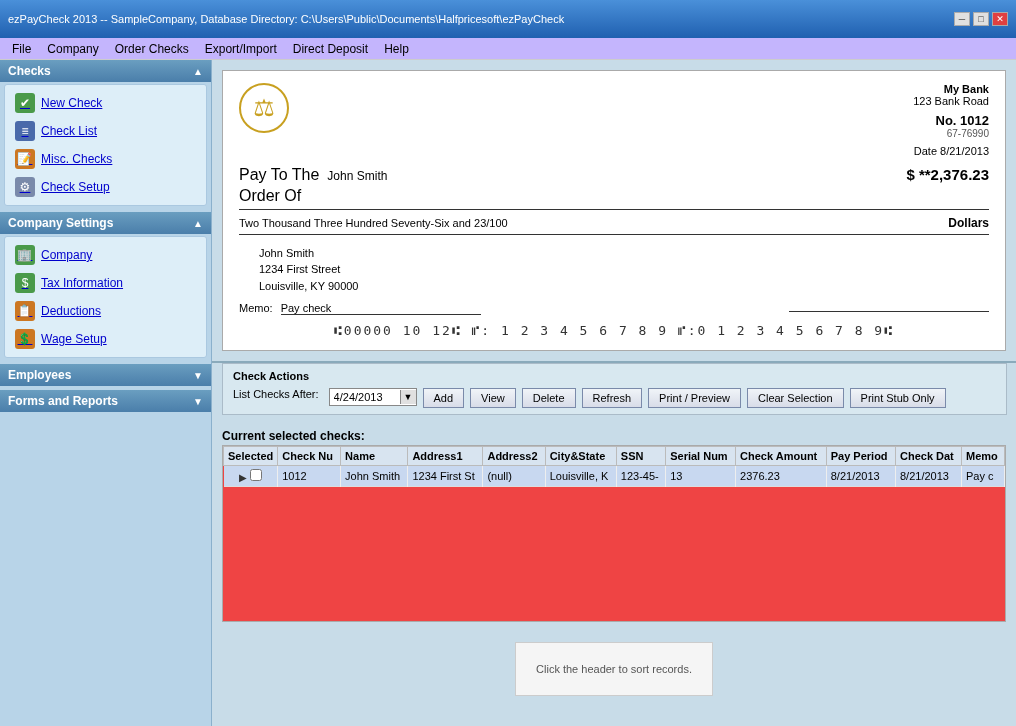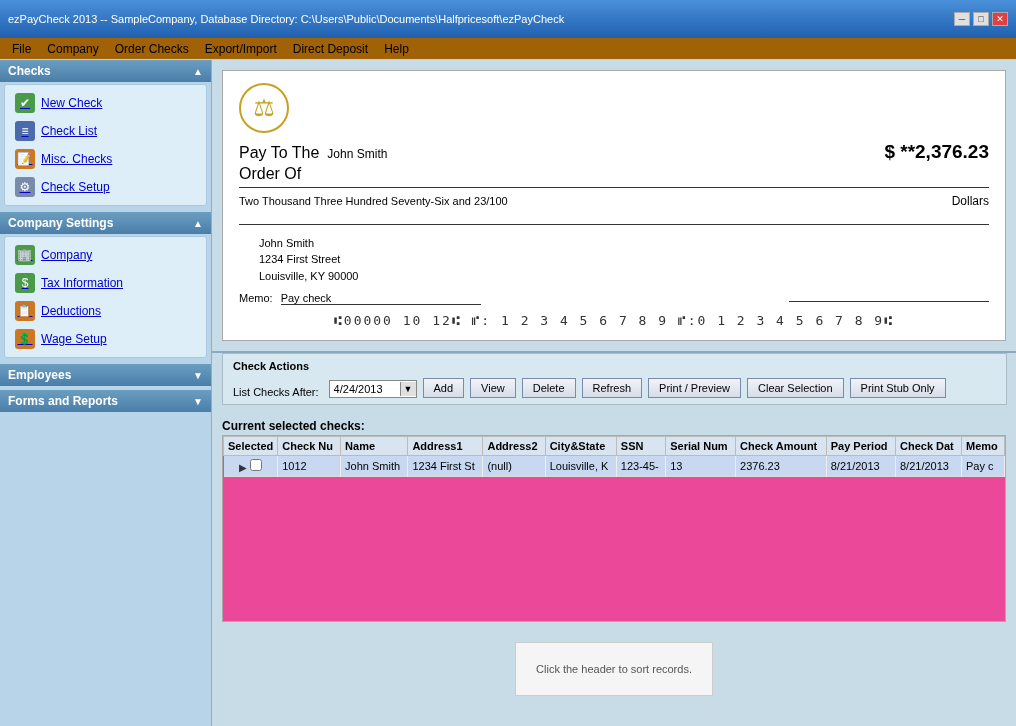--- a/index.html
+++ b/index.html
@@ -18,21 +18,21 @@
     }
     .title-bar-buttons { display: flex; gap: 3px; }
     .title-btn {
       width: 16px; height: 14px; border: 1px solid #aaa;
       display: flex; align-items: center; justify-content: center;
       font-size: 9px; cursor: pointer; background: #e0e0e0; color: #333;
     }
 
     
     .menu-bar {
-      background: #a16207;
+      background: #c4b5fd;
       border-bottom: 1px solid #ccc;
       display: flex;
       padding: 2px 4px;
       height: 22px;
       align-items: center;
     }
     .menu-item {
       padding: 2px 8px;
       cursor: pointer;
       font-size: 12px;
@@ -148,49 +148,49 @@
 
     .pay-to-row {
       display: flex;
       align-items: baseline;
       border-bottom: 1px solid #333;
       margin-bottom: 6px;
       padding-bottom: 2px;
     }
     .pay-to-label { font-size: 16px; line-height: 1.3; margin-right: 8px; white-space: nowrap; }
     .pay-to-name { flex: 1; font-size: 12px; }
-    .amount-box { font-size: 19px; font-weight: bold; margin-left: 20px; white-space: nowrap; }
+    .amount-box { font-size: 15px; font-weight: bold; margin-left: 20px; white-space: nowrap; }
 
     .amount-words-row {
       display: flex;
       align-items: baseline;
       border-bottom: 1px solid #333;
       margin-bottom: 10px;
-      padding-bottom: 16px;
+      padding-bottom: 4px;
     }
     .amount-words { flex: 1; font-size: 11px; }
-    .dollars-label { font-size: 12px; font-weight: normal; margin-left: 10px; }
+    .dollars-label { font-size: 12px; font-weight: bold; margin-left: 10px; }
 
     .payee-address { font-size: 11px; line-height: 1.5; margin-bottom: 8px; padding-left: 20px; }
 
     .memo-row { display: flex; align-items: baseline; gap: 8px; font-size: 11px; }
     .memo-line { border-bottom: 1px solid #333; width: 200px; }
     .sig-line { border-bottom: 1px solid #333; width: 200px; margin-left: auto; }
 
     .micr-line { text-align: center; font-size: 13px; letter-spacing: 2px; margin-top: 8px; color: #333; font-family: monospace; }
 
     
     .check-actions {
       background: #d8e8f0;
       border: 1px solid #aabbc8;
       margin: 0 9px 0 10px;
       padding: 6px 10px;
     }
     .check-actions-title { font-size: 11px; font-weight: bold; margin-bottom: 6px; }
-    .actions-row { display: flex; align-items: flex-end; gap: 6px; flex-wrap: wrap; }
+    .actions-row { display: flex; align-items: flex-start; gap: 6px; flex-wrap: wrap; }
     .actions-label { font-size: 11px; margin-right: 4px; }
 
     .date-input {
       border: 1px solid #888;
       padding: 2px 4px;
       font-size: 11px;
       background: white;
       width: 85px;
     }
 
@@ -215,21 +215,21 @@
 
     .table-header-row {
       font-size: 12px;
       font-weight: bold;
       padding: 14px 0 2px 0;
     }
 
     .checks-table-wrapper {
       flex: 1;
       overflow-y: auto;
-      background: #ec4899;
+      background: #ef4444;
       border: 1px solid #aaa;
     }
 
     table {
       width: 100%;
       border-collapse: collapse;
       font-size: 11px;
     }
     thead th {
       background: #d8e4f0;
@@ -357,20 +357,29 @@
   </div>
 
   <div class="main-content">
 
     <div class="check-area">
       <div class="check-paper">
 
         <div class="check-header">
           <div style="display:flex; align-items:flex-start;">
             <div class="check-logo">⚖</div>
+          </div>
+          <div class="bank-info">
+            <div style="font-weight:bold;">My Bank</div>
+            <div>123 Bank Road</div>
+            <div style="margin-top:6px;">
+              <span class="check-no">No. 1012</span>
+            </div>
+            <div class="check-routing">67-76990</div>
+            <div style="margin-top:6px;">Date  8/21/2013</div>
           </div>
         </div>
 
         <div class="pay-to-row">
           <div class="pay-to-label">Pay To The<br>Order Of</div>
           <div class="pay-to-name">John Smith</div>
           <div class="amount-box">$ **2,376.23</div>
         </div>
 
         <div class="amount-words-row">

